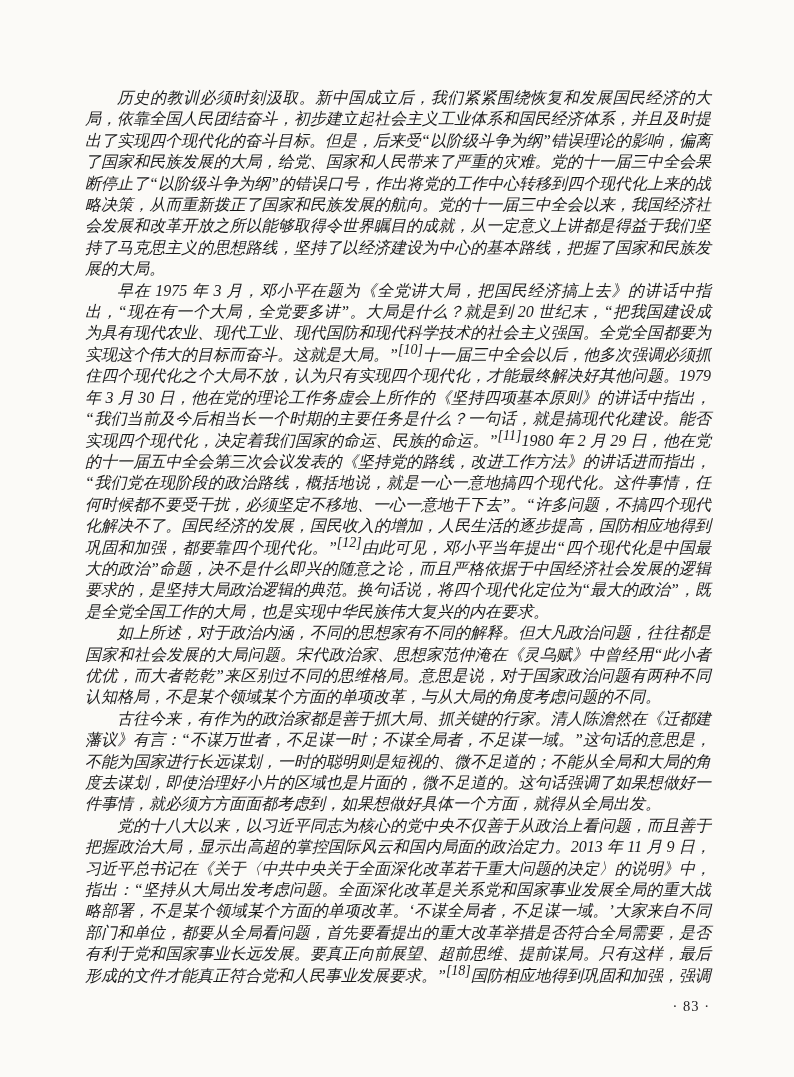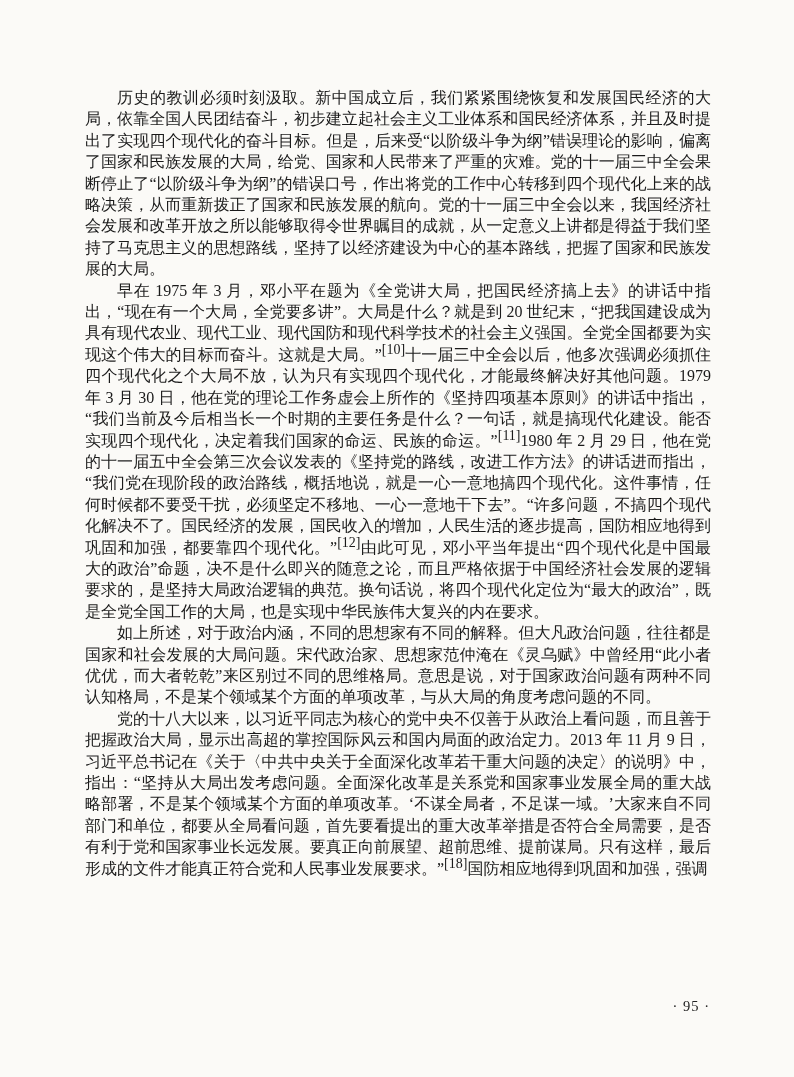--- a/index.html
+++ b/index.html
@@ -27,20 +27,21 @@
     color: #1a1a1a;
     font-size: 16px;
     line-height: 21.4px;
     text-align: justify;
     text-justify: inter-ideograph;
   }
   .text-block p {
     margin: 0;
     padding: 0;
     text-indent: 2em;
+    font-style: italic;
   }
   sup.fnref {
     font-size: 14px;
     line-height: 0;
     vertical-align: super;
     letter-spacing: 0;
   }
   .folio {
     position: absolute;
     top: 998px;
@@ -56,20 +57,21 @@
 <div class="page">
 
   <div class="text-block">
 
     <p><span>历史的教训必须时刻汲取。新中国成立后，我们紧紧围绕恢复和发展国民经济的大局，依靠全国人民团结奋斗，初步建立起社会主义工业体系和国民经济体系，并且及时提出了实现四个现代化的奋斗目标。但是，后来受“以阶级斗争为纲”错误理论的影响，偏离了国家和民族发展的大局，给党、国家和人民带来了严重的灾难。党的十一届三中全会果断停止了“以阶级斗争为纲”的错误口号，作出将党的工作中心转移到四个现代化上来的战略决策，从而重新拨正了国家和民族发展的航向。党的十一届三中全会以来，我国经济社会发展和改革开放之所以能够取得令世界瞩目的成就，从一定意义上讲都是得益于我们坚持了马克思主义的思想路线，坚持了以经济建设为中心的基本路线，把握了国家和民族发展的大局。</span></p>
 
     <p><span>早在 1975 年 3 月，邓小平在题为《全党讲大局，把国民经济搞上去》的讲话中指出，“现在有一个大局，全党要多讲”。大局是什么？就是到 20 世纪末，“把我国建设成为具有现代农业、现代工业、现代国防和现代科学技术的社会主义强国。全党全国都要为实现这个伟大的目标而奋斗。这就是大局。”</span><sup class="fnref">[10]</sup><span>十一届三中全会以后，他多次强调必须抓住四个现代化之个大局不放，认为只有实现四个现代化，才能最终解决好其他问题。1979 年 3 月 30 日，他在党的理论工作务虚会上所作的《坚持四项基本原则》的讲话中指出，“我们当前及今后相当长一个时期的主要任务是什么？一句话，就是搞现代化建设。能否实现四个现代化，决定着我们国家的命运、民族的命运。”</span><sup class="fnref">[11]</sup><span>1980 年 2 月 29 日，他在党的十一届五中全会第三次会议发表的《坚持党的路线，改进工作方法》的讲话进而指出，“我们党在现阶段的政治路线，概括地说，就是一心一意地搞四个现代化。这件事情，任何时候都不要受干扰，必须坚定不移地、一心一意地干下去”。“许多问题，不搞四个现代化解决不了。国民经济的发展，国民收入的增加，人民生活的逐步提高，国防相应地得到巩固和加强，都要靠四个现代化。”</span><sup class="fnref">[12]</sup><span>由此可见，邓小平当年提出“四个现代化是中国最大的政治”命题，决不是什么即兴的随意之论，而且严格依据于中国经济社会发展的逻辑要求的，是坚持大局政治逻辑的典范。换句话说，将四个现代化定位为“最大的政治”，既是全党全国工作的大局，也是实现中华民族伟大复兴的内在要求。</span></p>
 
     <p><span>如上所述，对于政治内涵，不同的思想家有不同的解释。但大凡政治问题，往往都是国家和社会发展的大局问题。宋代政治家、思想家范仲淹在《灵乌赋》中曾经用“此小者优优，而大者乾乾”来区别过不同的思维格局。意思是说，对于国家政治问题有两种不同认知格局，不是某个领域某个方面的单项改革，与从大局的角度考虑问题的不同。</span></p>
 
+    <p><span>古往今来，有作为的政治家都是善于抓大局、抓关键的行家。清人陈澹然在《迁都建藩议》有言：“不谋万世者，不足谋一时；不谋全局者，不足谋一域。”这句话的意思是，不能为国家进行长远谋划，一时的聪明则是短视的、微不足道的；不能从全局和大局的角度去谋划，即使治理好小片的区域也是片面的，微不足道的。这句话强调了如果想做好一件事情，就必须方方面面都考虑到，如果想做好具体一个方面，就得从全局出发。</span></p>
 
     <p><span>党的十八大以来，以习近平同志为核心的党中央不仅善于从政治上看问题，而且善于把握政治大局，显示出高超的掌控国际风云和国内局面的政治定力。2013 年 11 月 9 日，习近平总书记在《关于〈中共中央关于全面深化改革若干重大问题的决定〉的说明》中，指出：“坚持从大局出发考虑问题。全面深化改革是关系党和国家事业发展全局的重大战略部署，不是某个领域某个方面的单项改革。‘不谋全局者，不足谋一域。’大家来自不同部门和单位，都要从全局看问题，首先要看提出的重大改革举措是否符合全局需要，是否有利于党和国家事业长远发展。要真正向前展望、超前思维、提前谋局。只有这样，最后形成的文件才能真正符合党和人民事业发展要求。”</span><sup class="fnref">[18]</sup><span>国防相应地得到巩固和加强，强调</span></p>
 
   </div>
 
-  <div class="folio">· 95 ·</div>
+  <div class="folio">· 83 ·</div>
 
 </div>
 
 </body></html>

